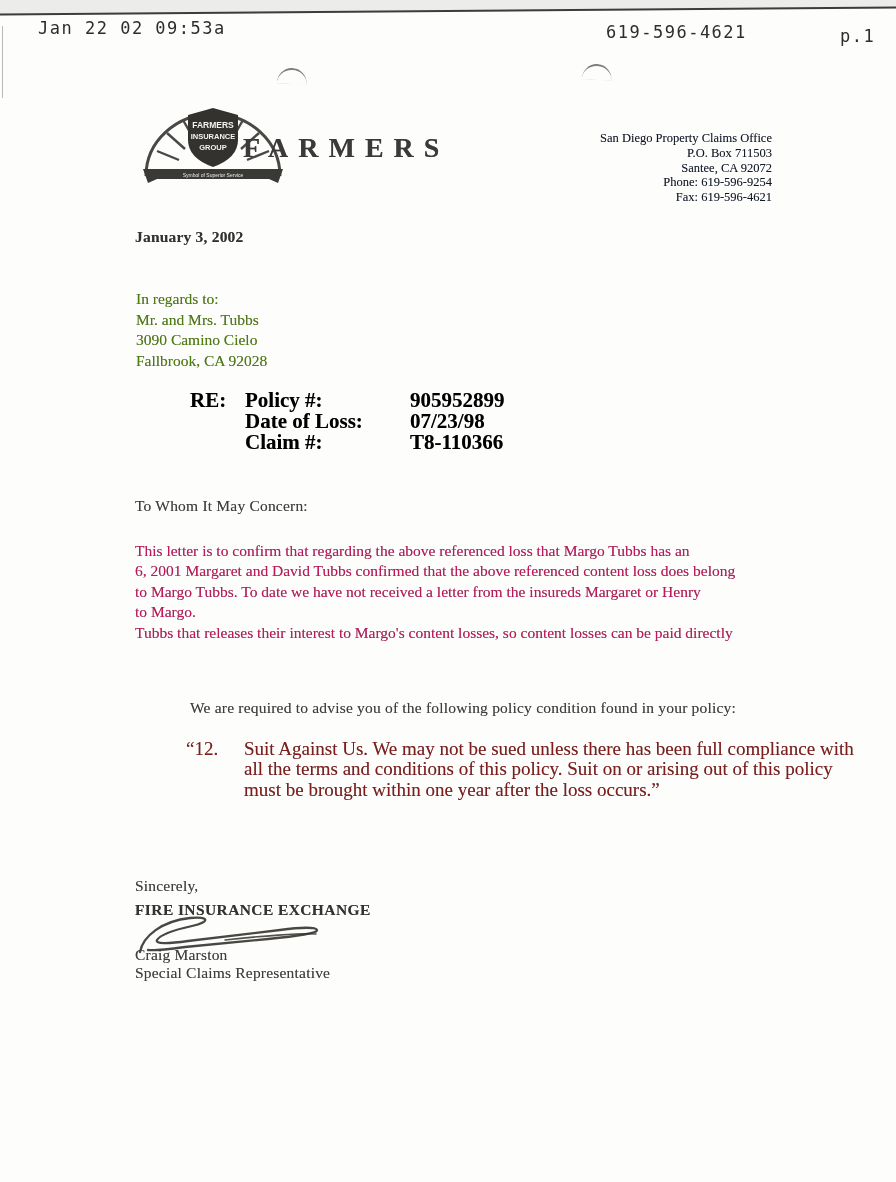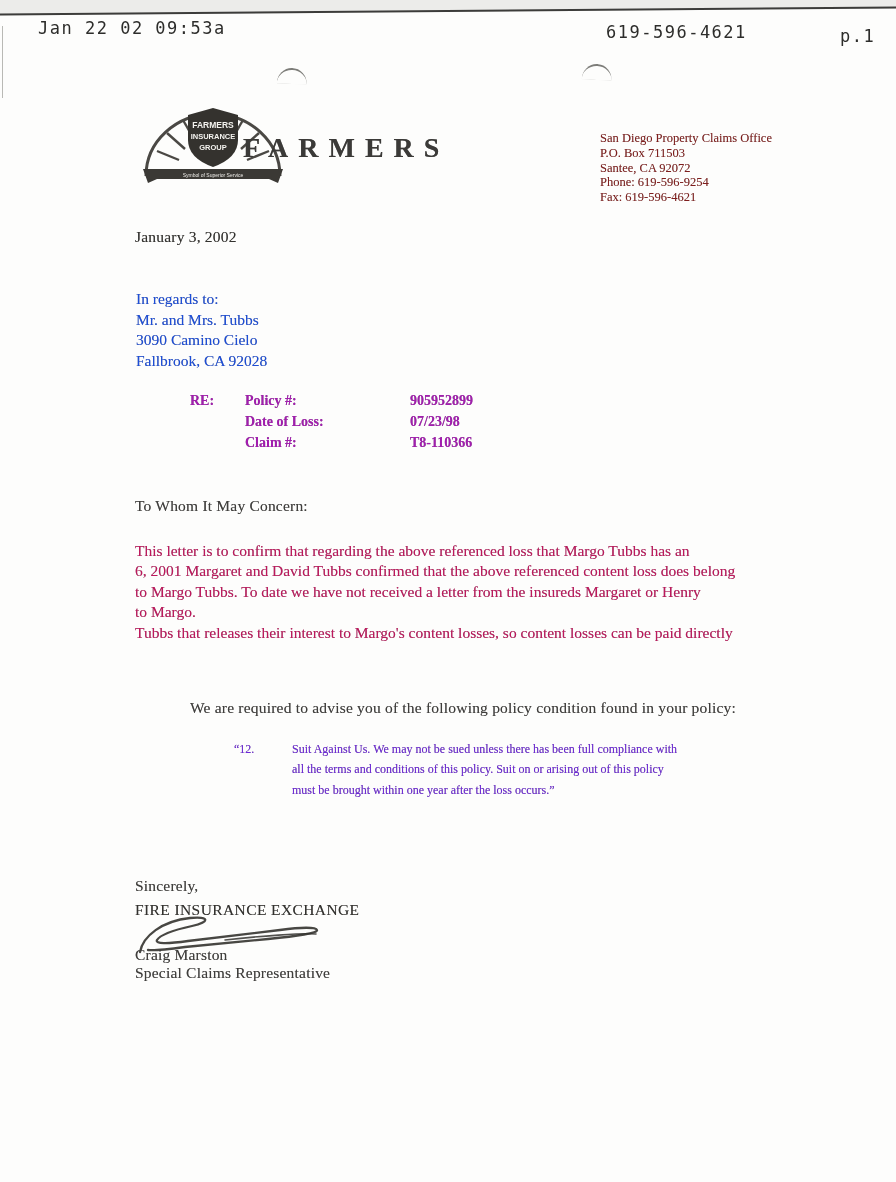--- a/index.html
+++ b/index.html
@@ -42,45 +42,45 @@
   .arc2{left:582px;top:64px;transform:rotate(3deg);}
   
   .logo{position:absolute;left:138px;top:106px;}
   .wordmark{
     position:absolute;left:243px;top:132px;
     font-size:28px;font-weight:700;letter-spacing:10px;color:#3b3a38;
     text-shadow:0 0 0.5px rgba(58,58,56,.6);
   }
   .office{
     position:absolute;left:600px;top:131px;
-    font-size:12.5px;line-height:14.8px;color:#7f1d1d;
+    font-size:12.5px;line-height:14.8px;color:#0f172a;
     text-shadow:0 0 0.4px rgba(110,106,96,.5);
+    text-align:right;
   }
   
   .serifline{position:absolute;font-size:15.5px;letter-spacing:.2px;
     text-shadow:0 0 0.45px rgba(63,62,60,.5);}
-  .bold{font-weight:400;color:#33322f;}
+  .bold{font-weight:700;color:#33322f;}
   .date{left:135px;top:228px;}
   .recipient{position:absolute;left:136px;top:289px;font-size:15.5px;
-    line-height:20.5px;color:#1d4ed8;text-shadow:0 0 0.45px rgba(69,68,63,.5);}
+    line-height:20.5px;color:#4d7c0f;text-shadow:0 0 0.45px rgba(69,68,63,.5);}
   .re-block{
     position:absolute;left:190px;top:390px;
     display:grid;grid-template-columns:55px 165px auto;
-    font-size:14px;font-weight:700;color:#a21caf;line-height:21px;
+    font-size:21px;font-weight:700;color:#000000;line-height:21px;
     text-shadow:0 0 0.45px rgba(51,50,47,.5);
   }
   .salutation{left:135px;top:497px;}
   .body-par{position:absolute;left:135px;top:541px;font-size:15.5px;
     line-height:20.4px;color:#be185d;text-shadow:0 0 0.45px rgba(64,63,60,.5);}
   .advisory{left:190px;top:699px;}
   .quote{
     position:absolute;left:186px;top:739px;display:flex;
-    font-size:12px;color:#6d28d9;line-height:20.3px;
+    font-size:19px;color:#7f1d1d;line-height:20.3px;
     text-shadow:0 0 0.45px rgba(64,63,60,.5);
-    margin-left:48px;
   }
   .quote .qnum{width:58px;flex:none;}
   .closing{left:135px;top:840px;}
   .signoff{left:135px;top:877px;}
   .company{left:135px;top:901px;letter-spacing:.4px;}
   .signature{position:absolute;left:130px;top:912px;}
   .signer-name{left:135px;top:946px;}
   .signer-title{left:135px;top:964px;}
 </style>
 </head>

